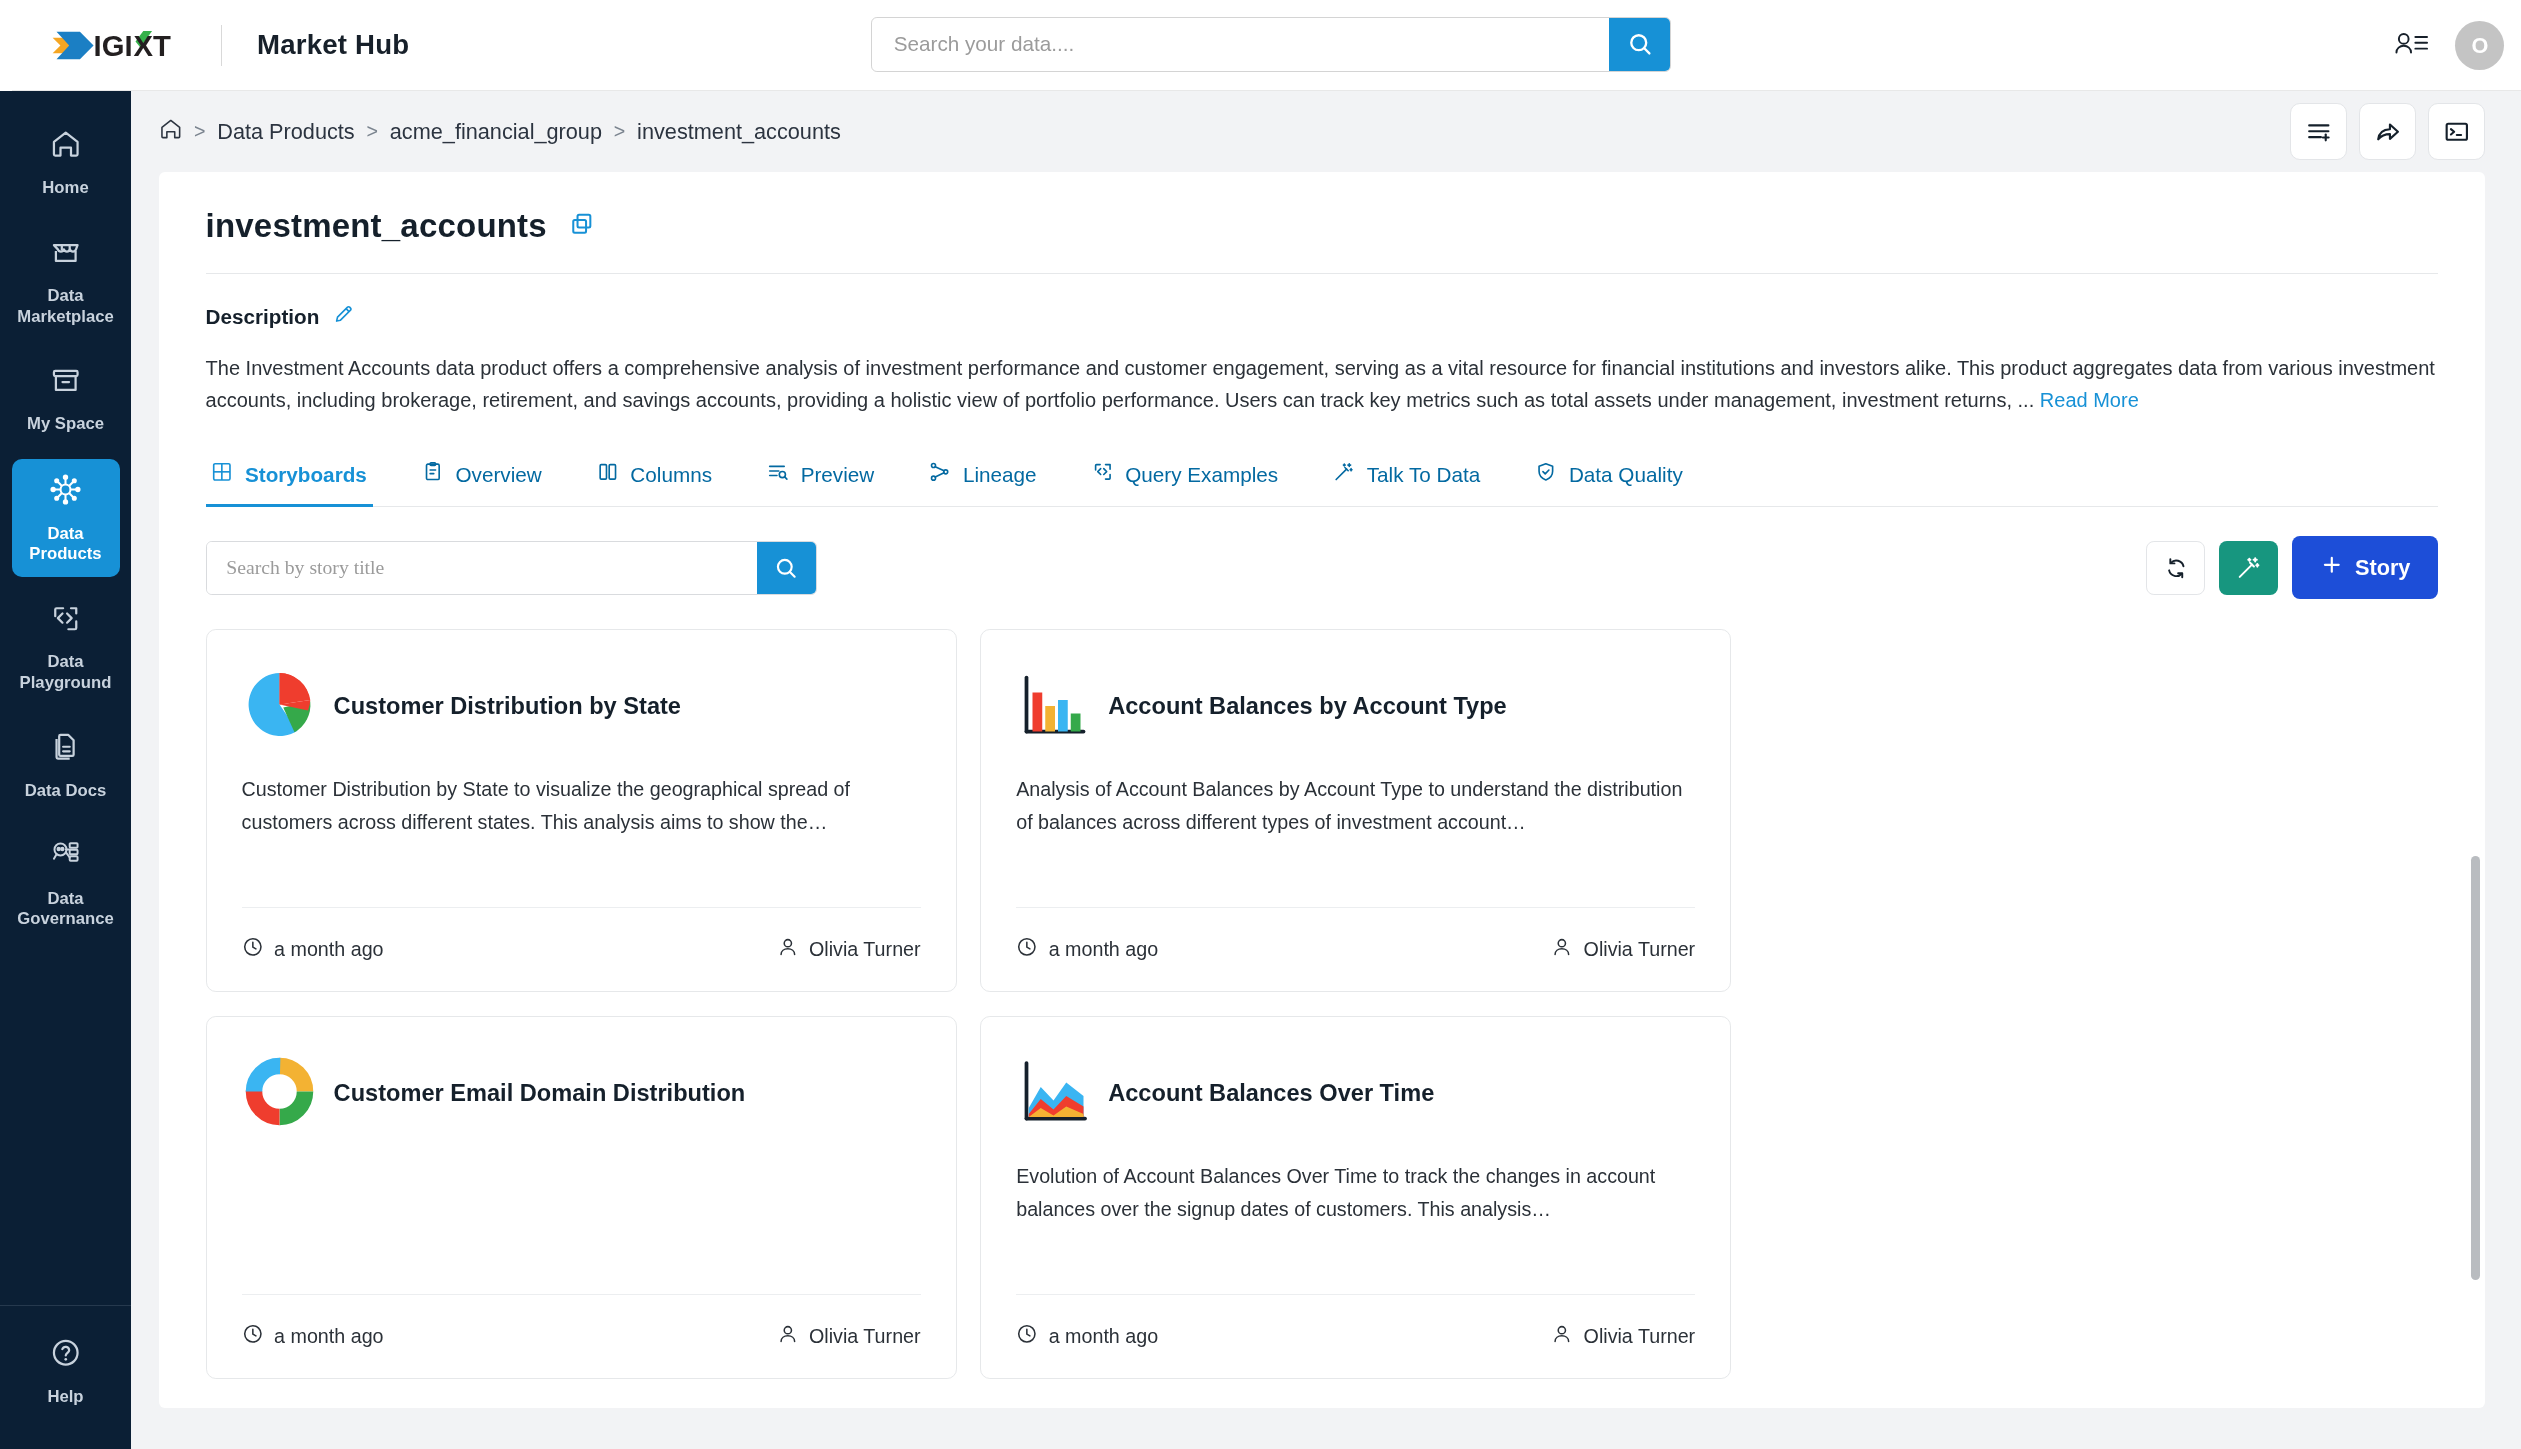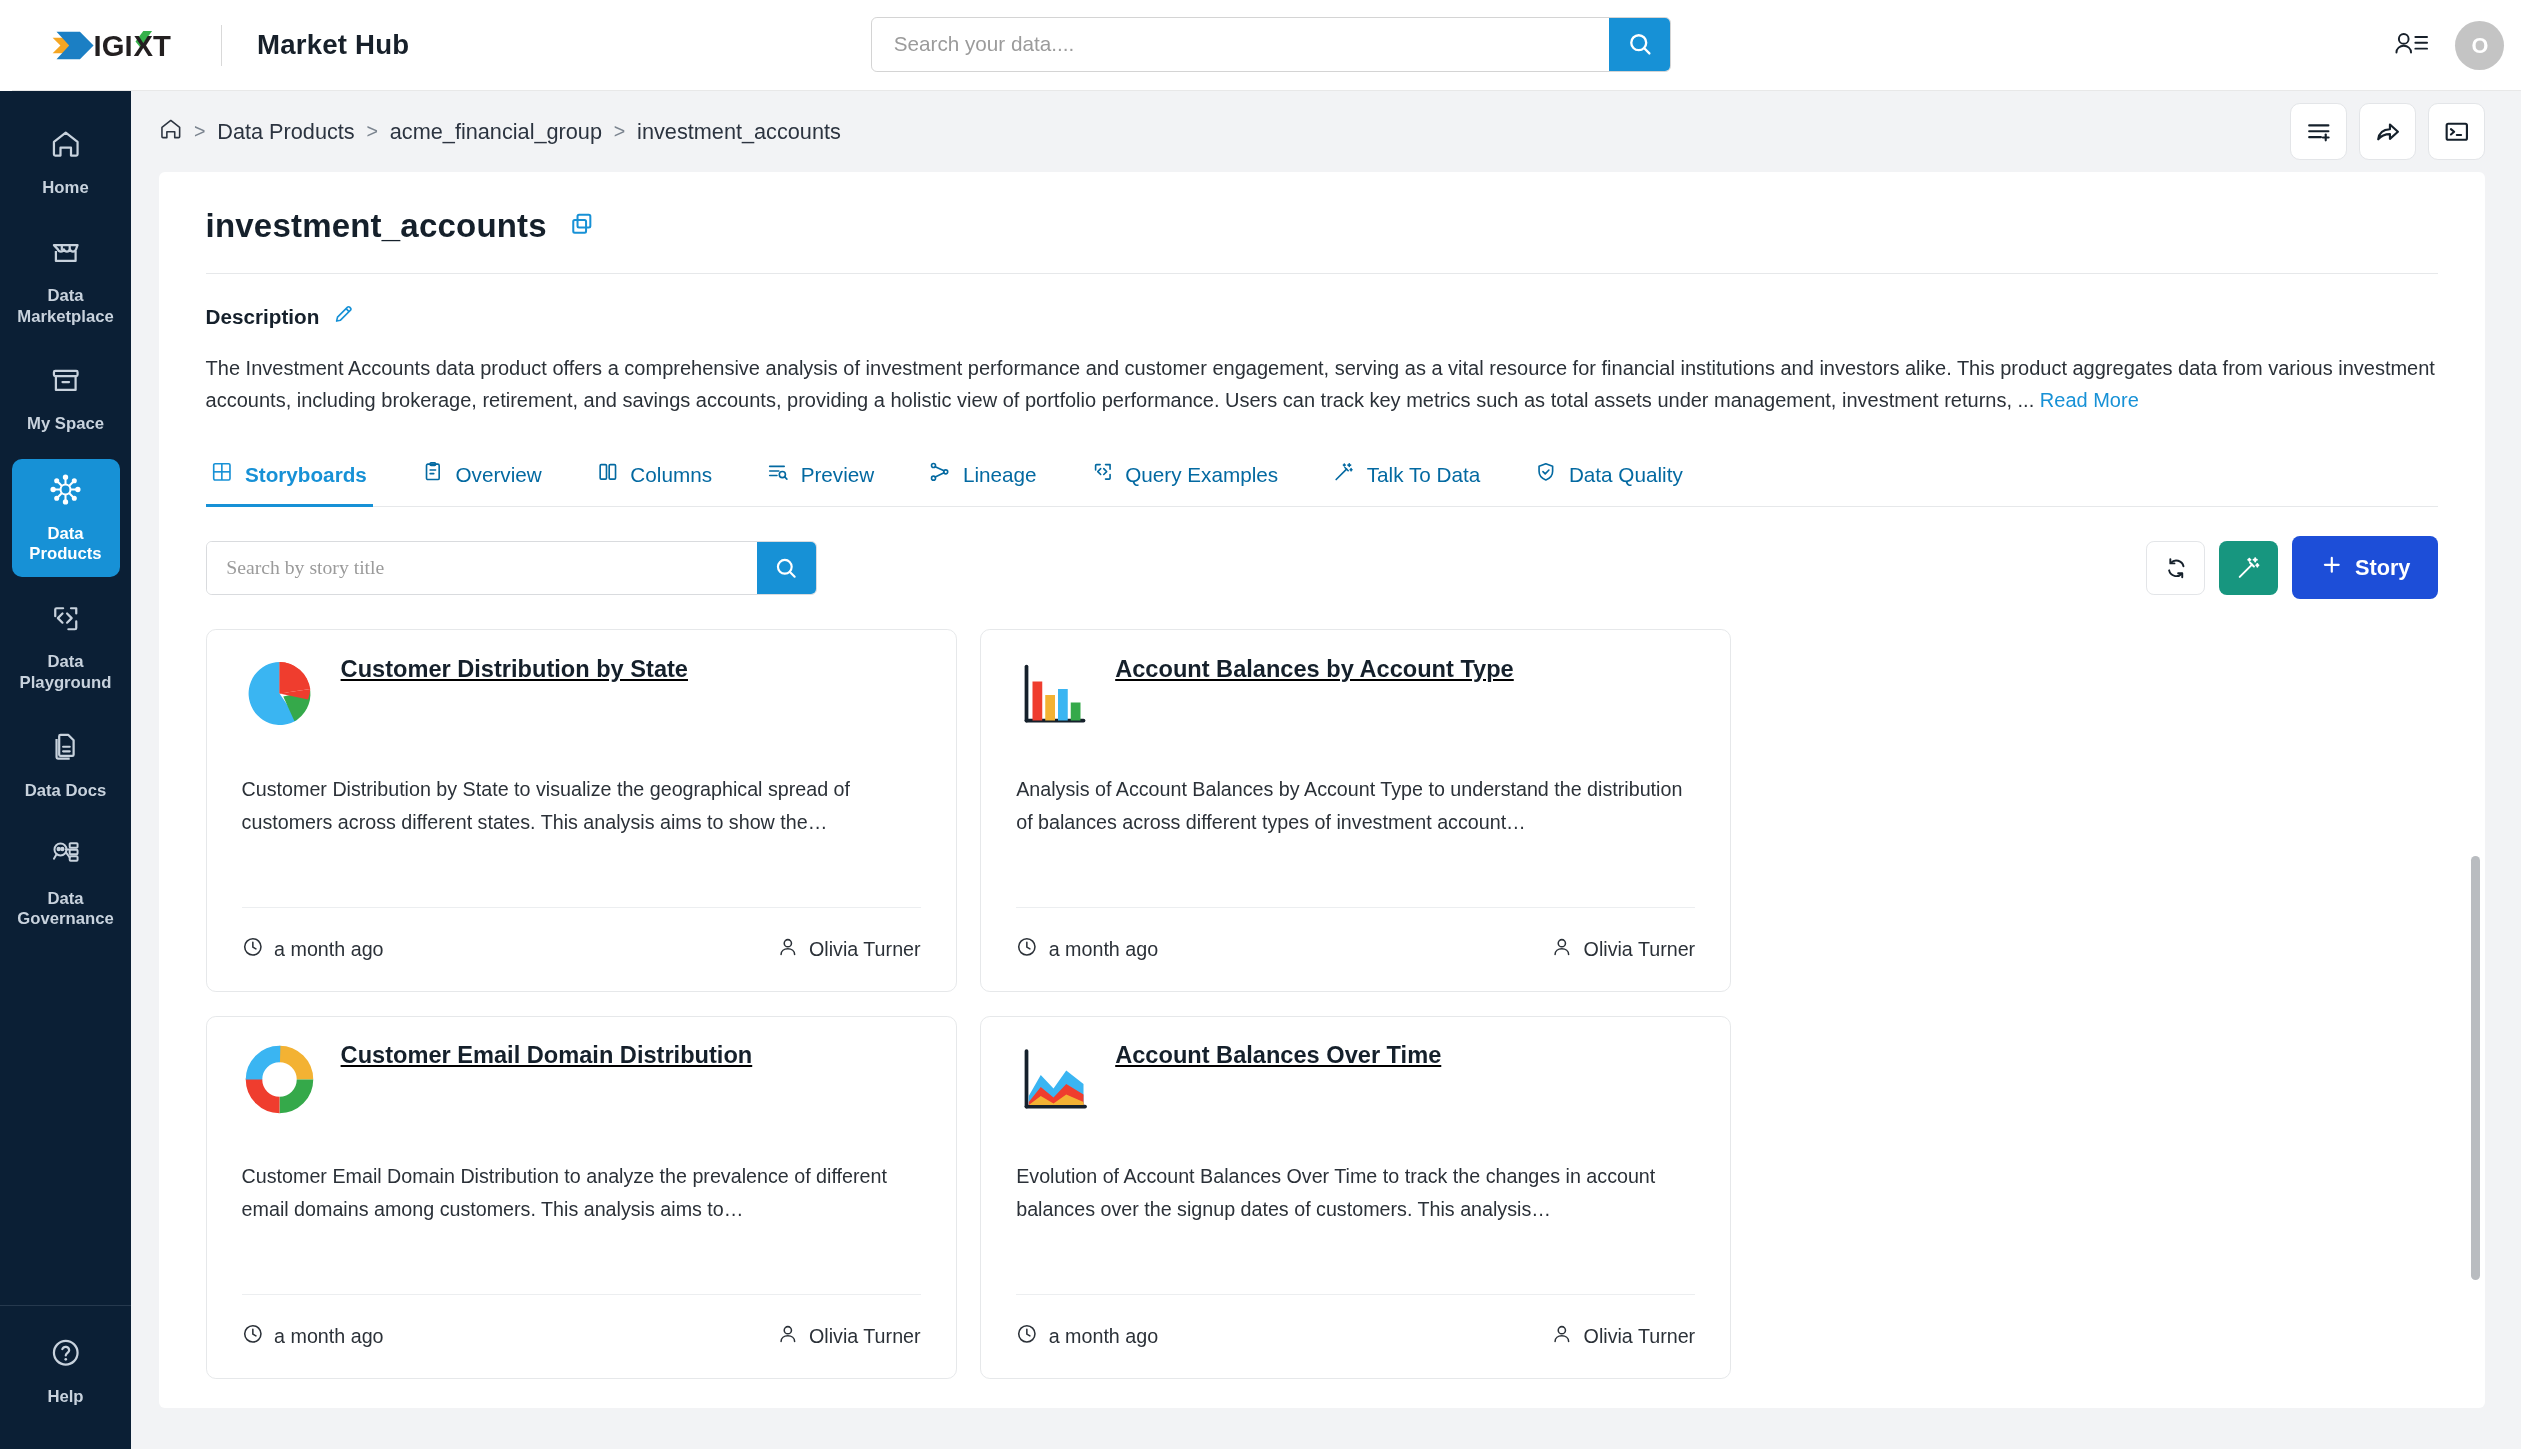--- a/index.html
+++ b/index.html
@@ -139,21 +139,21 @@
   }
   .cards {
     margin-top: 29.6px; display: flex; flex-wrap: wrap; gap: 23.6px;
     max-height: 768px; overflow: hidden;
   }
   .card {
     width: 751px; background: #ffffff; border: 1px solid #e6e8ea; border-radius: 9.9px;
     padding: 25.6px 35px 0; display: flex; flex-direction: column;
     height: 363px;
   }
-  .card-head { display: flex; align-items: flex-start; gap: 24px; height: 102px; text-decoration: underline; }
+  .card-head { display: flex; align-items: center; gap: 17px; height: 102px; }
   .card-title { font-size: 23.6px; font-weight: 700; color: #15202b; }
   .card-desc {
     margin-top: 15.8px; font-size: 19.7px; line-height: 32.5px; color: #2b3138;
     height: 99px; overflow: hidden;
   }
   .card-sep { height: 1px; background: #eceef0; margin-top: auto; }
   .card-foot {
     height: 83px; display: flex; align-items: center; font-size: 19.7px; color: #2b3138;
   }
   .foot-item { display: flex; align-items: center; gap: 10.8px; }
@@ -596,21 +596,20 @@
           <span>
             <svg width="75" height="75" viewBox="0 0 100 100">
               <circle cx="50" cy="50" r="34" fill="none" stroke="#f3b233" stroke-width="22" stroke-dasharray="53 161" transform="rotate(-90 50 50)"></circle>
               <circle cx="50" cy="50" r="34" fill="none" stroke="#35a94a" stroke-width="22" stroke-dasharray="53 161" transform="rotate(0 50 50)"></circle>
               <circle cx="50" cy="50" r="34" fill="none" stroke="#ef3d2e" stroke-width="22" stroke-dasharray="54 160" transform="rotate(90 50 50)"></circle>
               <circle cx="50" cy="50" r="34" fill="none" stroke="#3ab5f2" stroke-width="22" stroke-dasharray="54 160" transform="rotate(180 50 50)"></circle>
             </svg>
           </span>
           <div class="card-title">Customer Email Domain Distribution</div>
         </div>
-        <div class="card-desc">Customer Email Domain Distribution to analyze the prevalence of different email domains among customers. This analysis aims to…</div>
         <div class="card-sep"></div>
         <div class="card-foot">
           <span class="foot-item">
             <span>
               <svg width="21.7" height="21.7" viewBox="0 0 24 24" fill="none" stroke="#2b3138" stroke-width="1.7" stroke-linecap="round">
                 <circle cx="12" cy="12" r="9"></circle>
                   <path d="M12 7v5.3l3.4 2"></path>
               </svg>
             </span>
             <span>a month ago</span>

